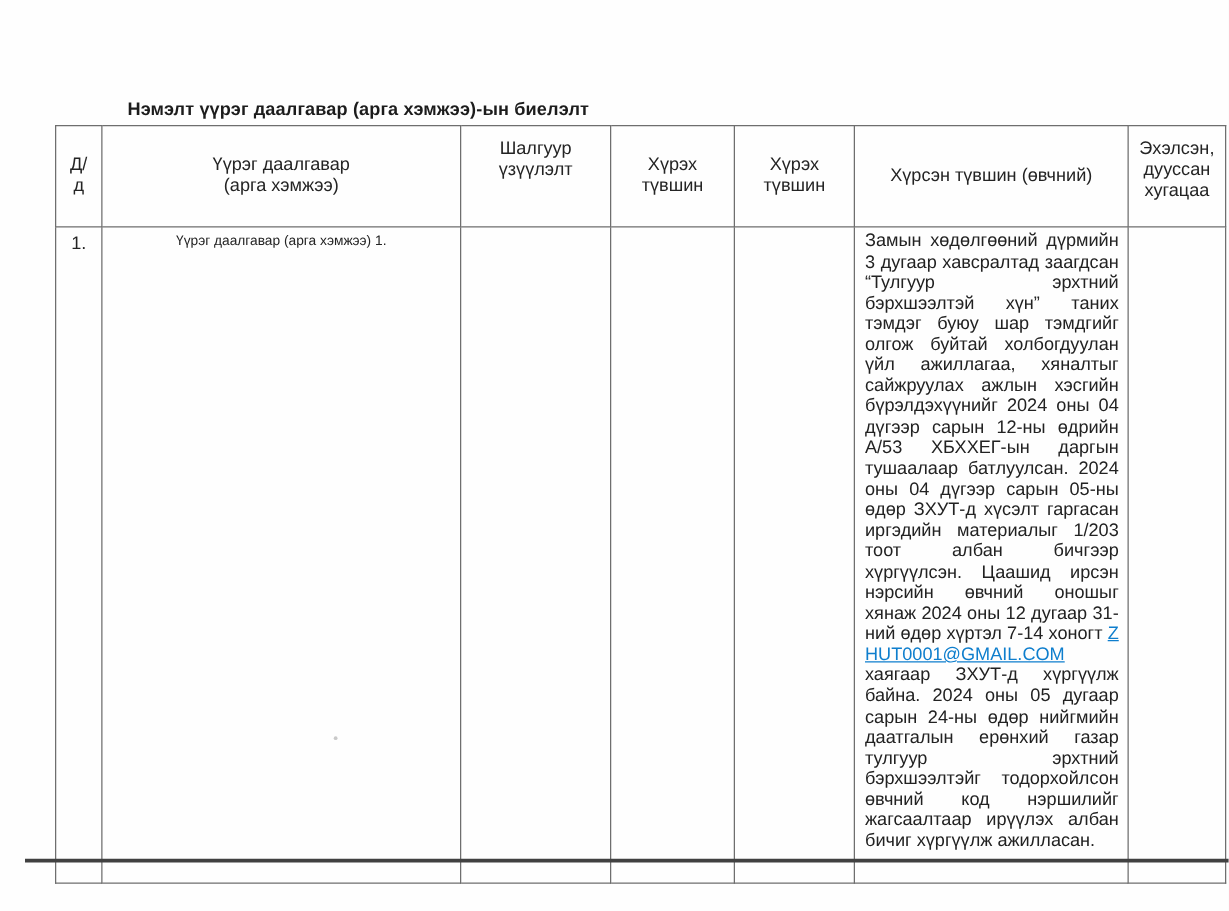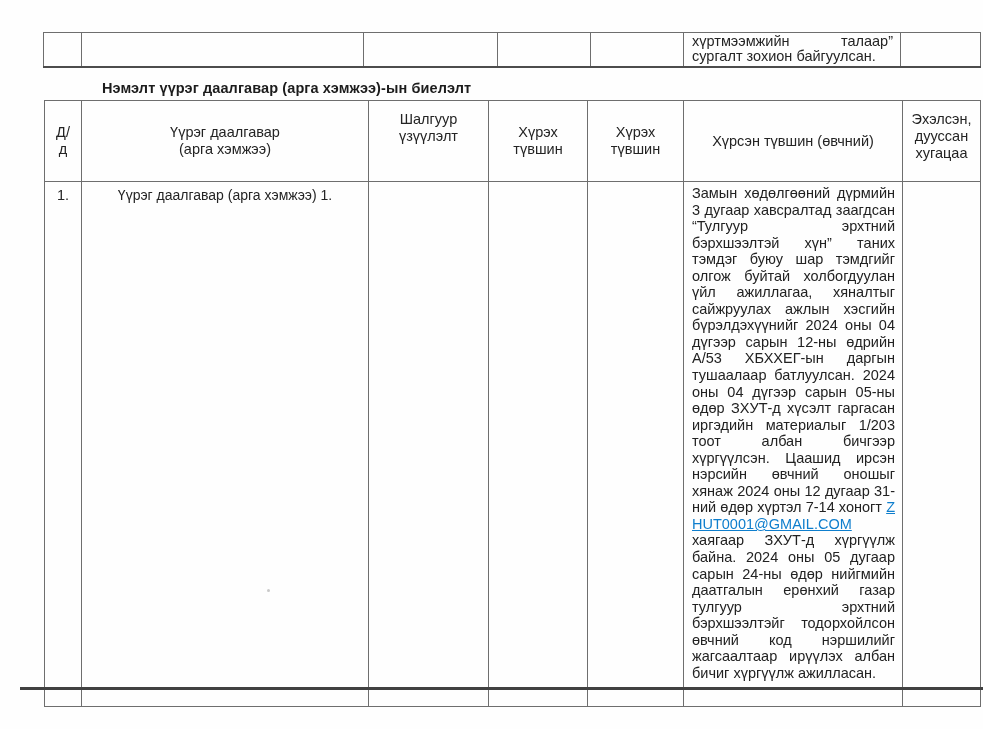--- a/index.html
+++ b/index.html
@@ -42,21 +42,21 @@
     text-align:center;vertical-align:middle;
     white-space:pre-line;
     padding:2px 3px;
   }
   .main-table .hdr td.v-top{vertical-align:top;padding-top:10px;}
   .main-table .bodyrow td{height:518px;}
   .cell-num{
     font-size:14.5px;text-align:center;padding-top:5px;
   }
   .cell-task{
-    font-size:14px;text-align:center;padding-top:5px;
+    font-size:11px;text-align:center;padding-top:5px;
   }
   .cell-achieved{
     font-size:14.5px;line-height:16.55px;
     padding:3px 7px 3px 8px;
     text-align:justify;text-justify:inter-word;
     color:#222;
     margin-top:40px;
   }
   .email-link{
     color:#0e7ecd;text-decoration:underline;cursor:pointer;
@@ -72,42 +72,20 @@
   .speck{
     position:absolute;left:267px;top:589px;width:3px;height:3px;
     border-radius:50%;background:#8a8a8a;opacity:.45;
   }
 </style>
 </head>
 <body>
 
 <div class="page">
 
-  <table class="cont-table">
-    <colgroup>
-      <col style="width:38px">
-        <col style="width:282px">
-        <col style="width:134px">
-      <col style="width:93px">
-        <col style="width:93px">
-        <col style="width:217px">
-      <col style="width:80px">
-    </colgroup>
-    <tbody>
-        <tr>
-      <td></td>
-      <td></td>
-      <td></td>
-      <td></td>
-      <td></td>
-      <td class="cont-achieved">хүртмээмжийн талаар” сургалт зохион байгуулсан.</td>
-      <td></td>
-    </tr>
-  </tbody>
-    </table>
 
   <div class="heading">Нэмэлт үүрэг даалгавар (арга хэмжээ)-ын биелэлт</div>
 
   <table class="main-table">
     <colgroup>
       <col style="width:37px">
         <col style="width:287px">
         <col style="width:120px">
       <col style="width:99px">
         <col style="width:96px">

